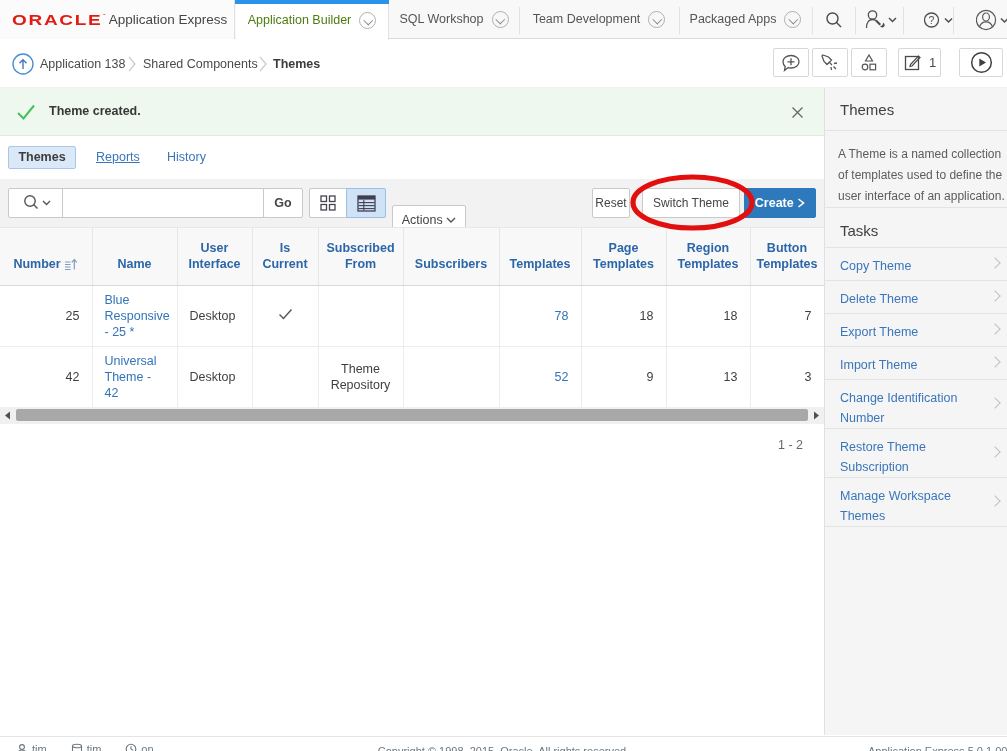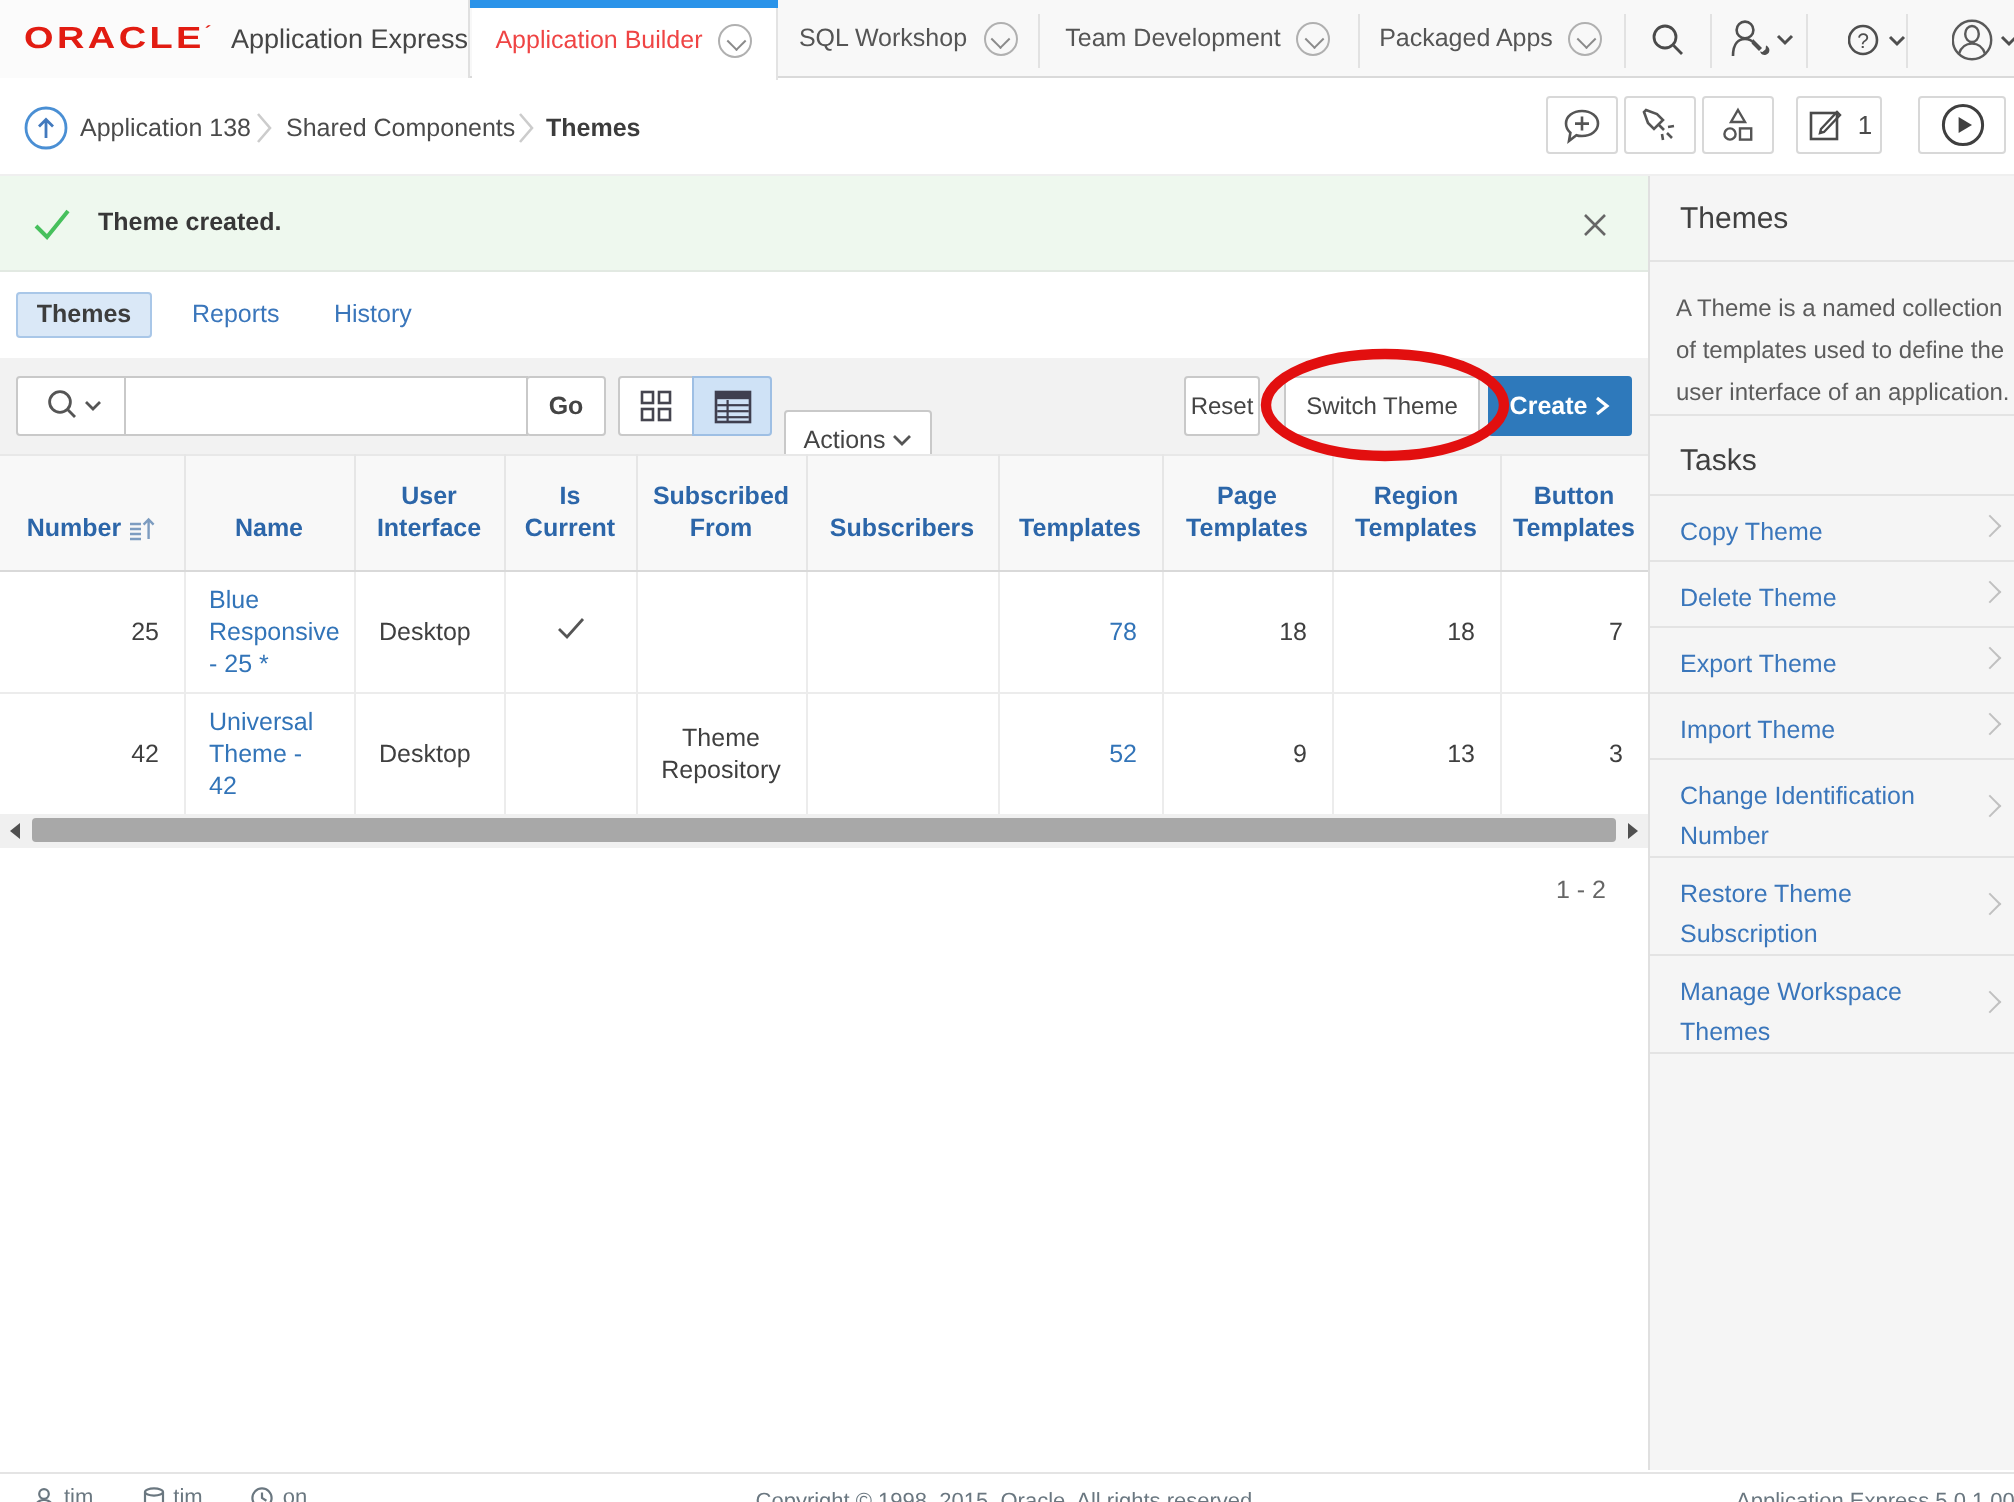--- a/index.html
+++ b/index.html
@@ -1,28 +1,28 @@
 <!DOCTYPE html>
 <html><head>
 <meta charset="utf-8">
 <style>
 * { margin:0; padding:0; box-sizing:border-box; }
 html,body { width:1007px; height:751px; overflow:hidden; font-family:"Liberation Sans", sans-serif; background:#fff; color:#404040; }
 body { position:relative; }
 
 
 #topbar { position:absolute; left:0; top:0; width:1007px; height:39px; background:#f8f8f8; border-bottom:1px solid #dadada; }
-#logoarea { position:absolute; left:0; top:0; width:235px; height:39px; background:#fbfbfb; display:flex; align-items:center; border-right:1px solid #e0e0e0;justify-content:space-between; }
+#logoarea { position:absolute; left:0; top:0; width:235px; height:39px; background:#fbfbfb; display:flex; align-items:center; border-right:1px solid #e0e0e0; }
 #logoarea { white-space:nowrap; }
 #logoarea .oracle { color:#e21c12; font-weight:bold; font-size:19px; letter-spacing:1.7px; margin-left:12px; transform:scaleY(0.8); transform-origin:left center; display:inline-block; }
 #logoarea .apex { color:#464646; font-size:13.5px; margin-left:3px; }
 .navtab { position:absolute; top:0; height:38px; display:flex; align-items:center; justify-content:center; font-size:12.5px; color:#555; }
 .navtab .circ { width:17px; height:17px; border:1px solid #b0b0b0; border-radius:50%; margin-left:8px; position:relative; }
 .navtab .circ:after { content:""; position:absolute; left:4.8px; top:4.2px; width:5.5px; height:5.5px; border-right:1.4px solid #8a8a8a; border-bottom:1.4px solid #8a8a8a; transform:rotate(45deg); }
-#tab-active { left:236px; width:153px; background:#fff; height:40px; border-right:1px solid #e3e3e3; color:#ef4444; }
+#tab-active { left:236px; width:153px; background:#fff; height:40px; border-right:1px solid #e3e3e3; color:#4d7c0f; }
 #tab-active:before { content:""; position:absolute; left:-1px; top:0; right:-1px; height:4px; background:#2a93e9; }
 .navsep { position:absolute; top:7px; height:27px; width:1px; background:#e2e2e2; }
 .topicon { position:absolute; top:0; height:39px; display:flex; align-items:center; }
 
 #crumbbar { position:absolute; left:0; top:40px; width:1007px; height:48px; background:#fff; border-bottom:1px solid #efefef; }
 .crumbtxt { position:absolute; top:17px; font-size:12.5px; color:#4a4a4a; }
 .crumbsep { position:absolute; top:15px; width:8px; height:18px; }
 .cbtn { position:absolute; top:8px; height:29px; background:#fff; border:1px solid #d8d8d8; border-radius:2px; display:flex; align-items:center; justify-content:center; }
 
 #success { position:absolute; left:0; top:88px; width:824px; height:48px; background:#eef8ee; border-bottom:1px solid #e2e9e2; }
@@ -170,21 +170,21 @@
       <path d="M3 12 L8.5 17.5 L19 4.5" fill="none" stroke="#46c05c" stroke-width="2"></path>
     </svg>
   <span class="msg">Theme created.</span>
   <svg style="position:absolute;left:791px;top:106px;top:18px;" width="13" height="13" viewBox="0 0 13 13">
       <path d="M1.5 1.5 L11.5 11.5 M11.5 1.5 L1.5 11.5" stroke="#666" stroke-width="1.3"></path>
     </svg>
 </div>
 
 <div id="rtabs">
   <div id="pill">Themes</div>
-  <span class="rtab-link" style="left:96px;">Reports</span>
+  <span class="rtab-link" style="left:96px;text-decoration:underline;">Reports</span>
   <span class="rtab-link" style="left:167px;">History</span>
 </div>
 
 <div id="toolbar">
   <div class="tbtn" id="searchdd">
       <svg width="34" height="20" viewBox="0 0 34 20">
         <circle cx="11" cy="8" r="5.2" fill="none" stroke="#555" stroke-width="1.4"></circle>
         <line x1="14.8" y1="11.8" x2="18.5" y2="15.5" stroke="#555" stroke-width="1.4"></line>
         <path d="M24 8 l3.5 3.5 3.5 -3.5" fill="none" stroke="#555" stroke-width="1.4"></path>
       </svg>

